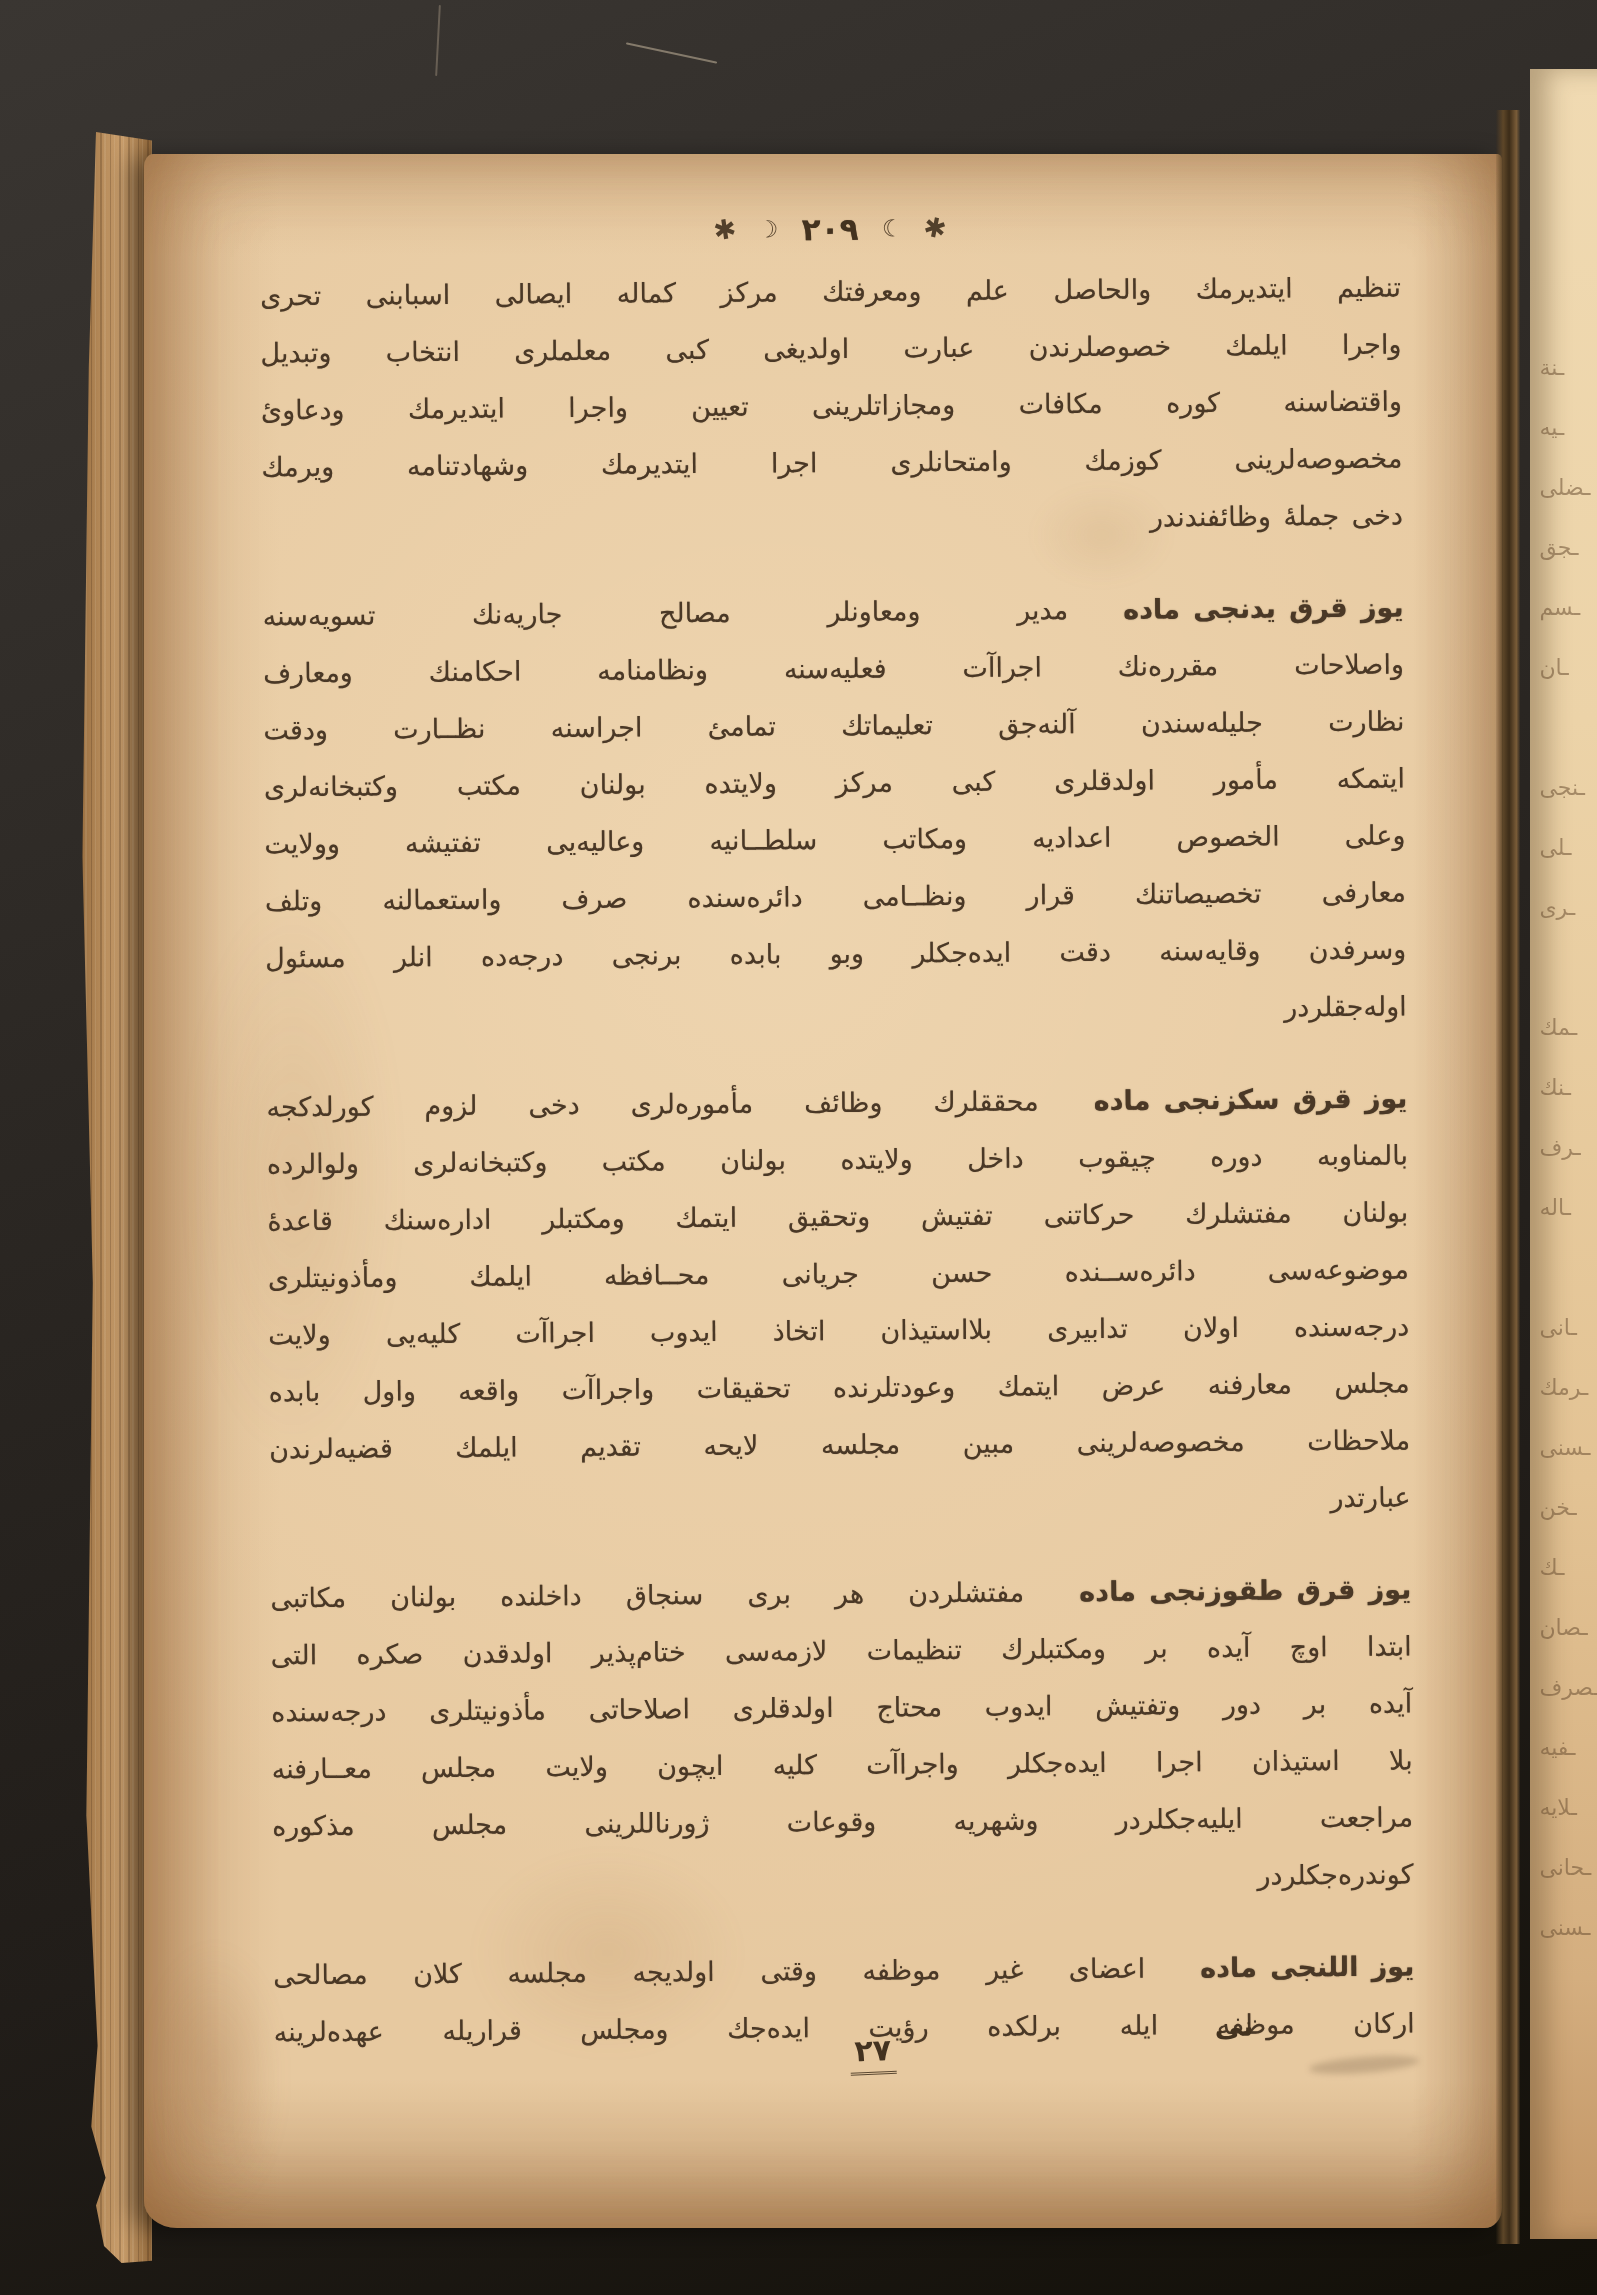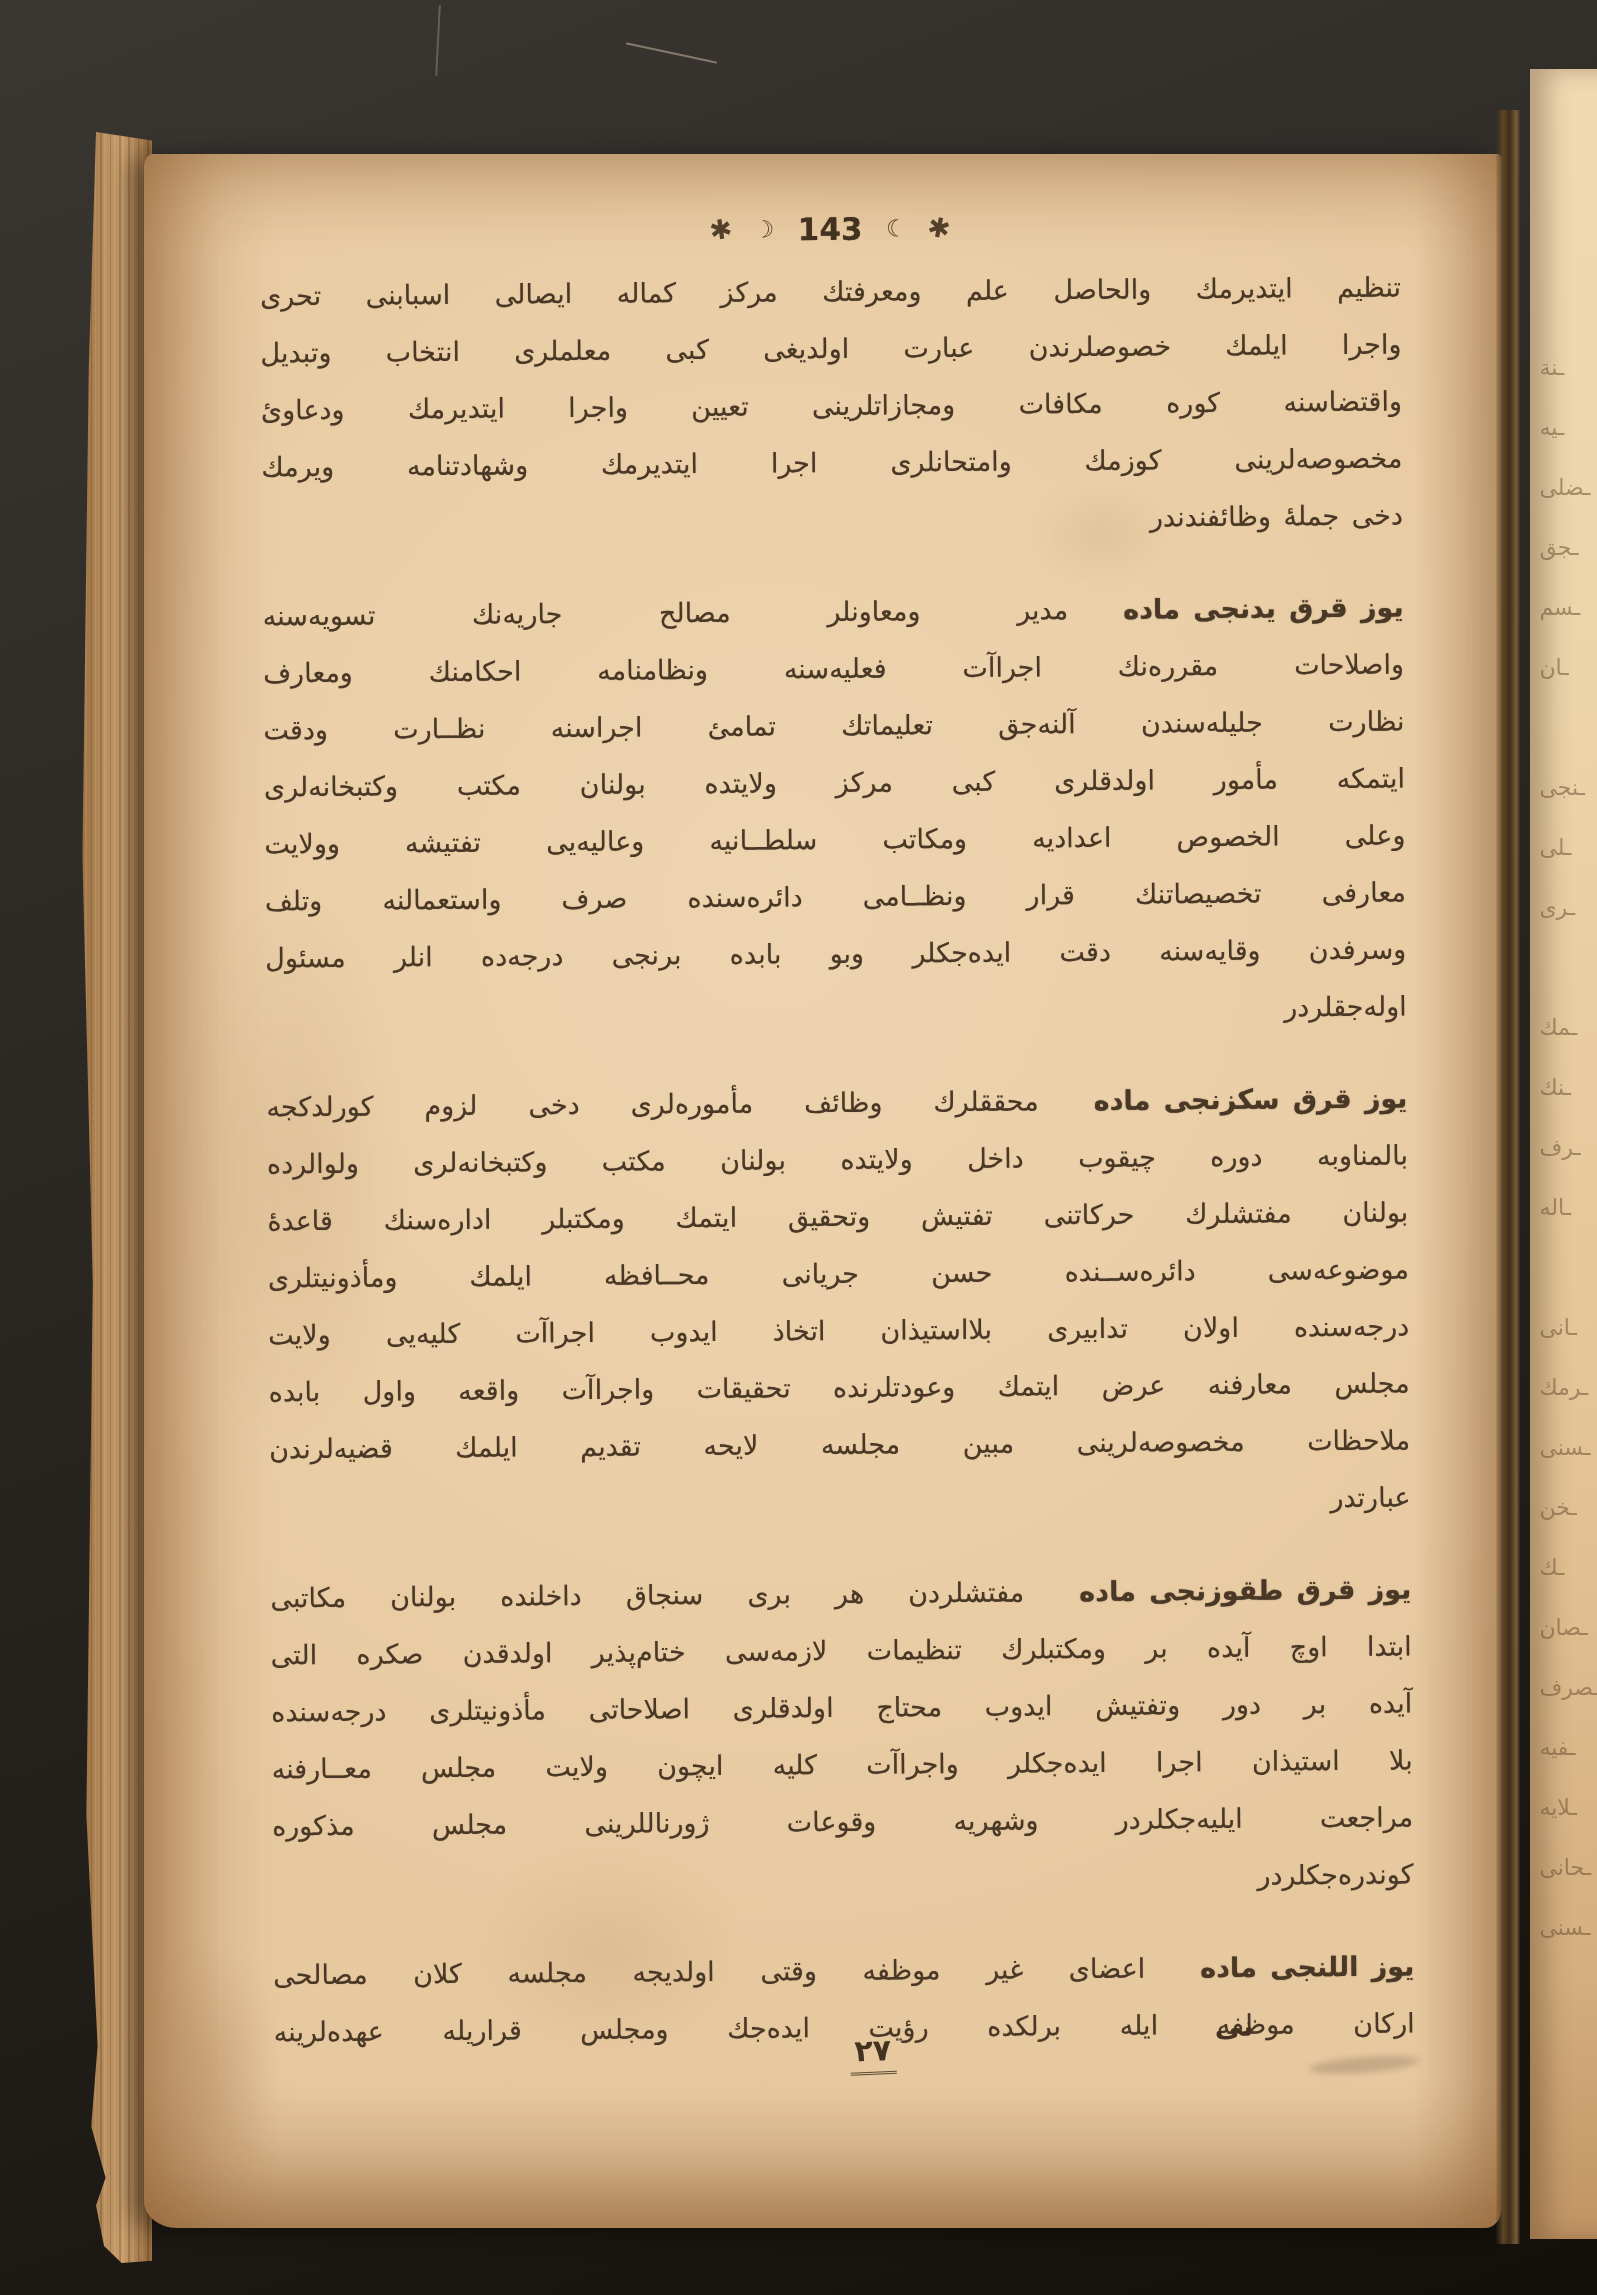--- a/index.html
+++ b/index.html
@@ -126,21 +126,21 @@
 <div class="page">
   <div class="stain stain-1"></div>
   <div class="stain stain-2"></div>
   <div class="stain stain-3"></div>
   <div class="stain stain-4"></div>
 
   <div class="sheet">
     <div class="page-header">
       <span class="orn">✱</span>
       <span class="crescent">☾</span>
-      <span class="page-number">143</span>
+      <span class="page-number">٢٠٩</span>
       <span class="crescent">☽</span>
       <span class="orn r">✱</span>
     </div>
 
     <div class="lines">
         <div class="line full">تنظيم ايتديرمك والحاصل علم ومعرفتك مركز كماله ايصالى اسبابنى تحرى</div>
         <div class="line full">واجرا ايلمك خصوصلرندن عبارت اولديغى كبى معلملرى انتخاب وتبديل</div>
         <div class="line full">واقتضاسنه كوره مكافات ومجازاتلرينى تعيين واجرا ايتديرمك ودعاوئ</div>
         <div class="line full">مخصوصه‌لرينى كوزمك وامتحانلرى اجرا ايتديرمك وشهادتنامه ويرمك</div>
         <div class="line short">دخى جملهٔ وظائفندندر</div>

